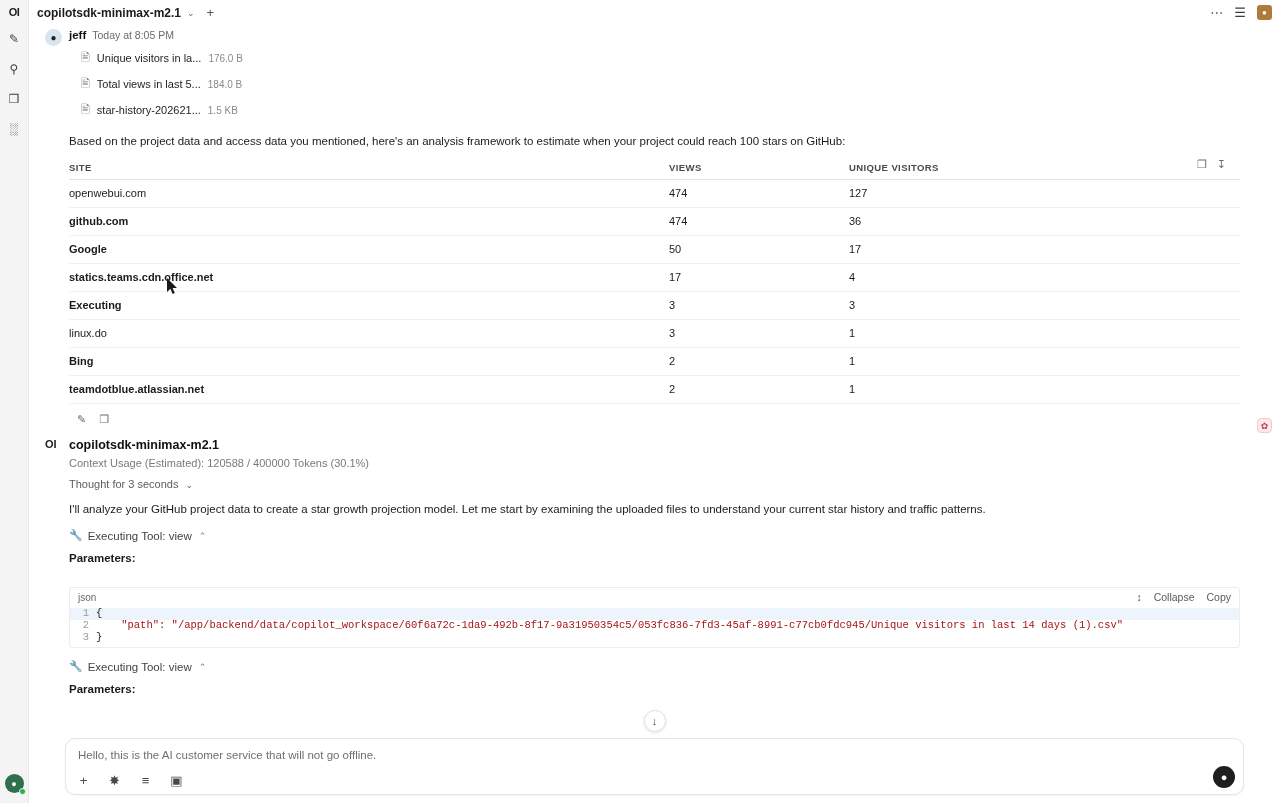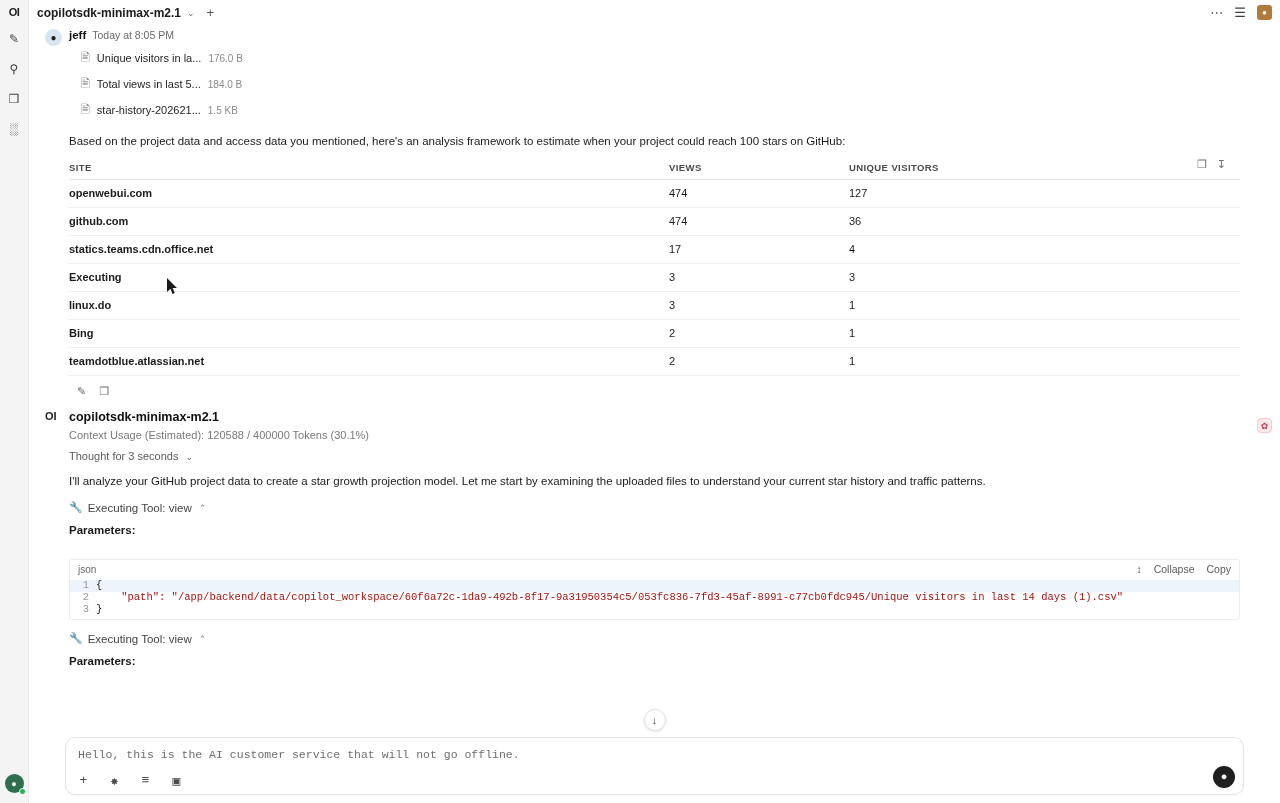--- a/index.html
+++ b/index.html
@@ -102,21 +102,21 @@
   table.data th {
     text-align: left; font-size: 9.5px; letter-spacing: 0.4px;
     color: #4a4a4a; font-weight: bold; text-transform: uppercase;
     padding: 4px 0 6px 0; border-bottom: 1px solid #e3e3e3;
   }
   table.data td {
     font-size: 11px; padding: 7.5px 0; color: #1b1b1b;
     border-bottom: 1px solid #f0f0f0;
   }
   td.site { font-weight: bold; }
-  td.site.plain { font-weight: bold; }
+  td.site.plain { font-weight: normal; }
   .col-site { width: 600px; }
   .col-views { width: 180px; }
   .col-uv { width: auto; }
   .table-tools {
     position: absolute; right: 14px; display: flex; gap: 10px;
     color: #6f6f6f; font-size: 11px;
   }
   .msg-actions { display: flex; gap: 13px; padding: 9px 0 2px 8px; color: #6f6f6f; font-size: 11px; }
 
   
@@ -174,21 +174,21 @@
   
   .float-badge {
     position: absolute; right: 8px; top: 393px;
     width: 15px; height: 15px; border-radius: 4px;
     background: #fde8ea; border: 1px solid #f6c9cf;
     display:flex; align-items:center; justify-content:center;
     font-size: 9px; color: #c2455b;
   }
 
   
-  .composer-area { padding: 0 36px 8px 36px; background: #fff; font-family: Liberation Mono, monospace; }
+  .composer-area { padding: 0 36px 8px 36px; background: #fff; }
   .composer {
     border: 1px solid #e4e4e4; border-radius: 10px;
     background: #fff; box-shadow: 0 1px 2px rgba(0,0,0,.04);
     padding: 9px 10px 6px 10px; position: relative;
   }
   .composer-text { font-size: 11.5px; color: #6f6f6f; padding: 1px 2px 12px 2px; }
   .composer-tools { display: flex; align-items: center; gap: 16px; color: #4a4a4a; font-size: 13px; }
   .composer-tools .ct { width: 15px; height: 15px; display: flex; align-items: center; justify-content: center; }
   .mic-btn {
     position: absolute; right: 8px; bottom: 6px;
@@ -290,20 +290,25 @@
             <tbody>
               <tr>
                 <td class="site plain">openwebui.com</td>
                 <td>474</td>
                 <td>127</td>
               </tr>
               <tr>
                 <td class="site">github.com</td>
                 <td>474</td>
                 <td>36</td>
+              </tr>
+              <tr>
+                <td class="site">Google</td>
+                <td>50</td>
+                <td>17</td>
               </tr>
               <tr>
                 <td class="site">statics.teams.cdn.office.net</td>
                 <td>17</td>
                 <td>4</td>
               </tr>
               <tr>
                 <td class="site">Executing</td>
                 <td>3</td>
                 <td>3</td>

